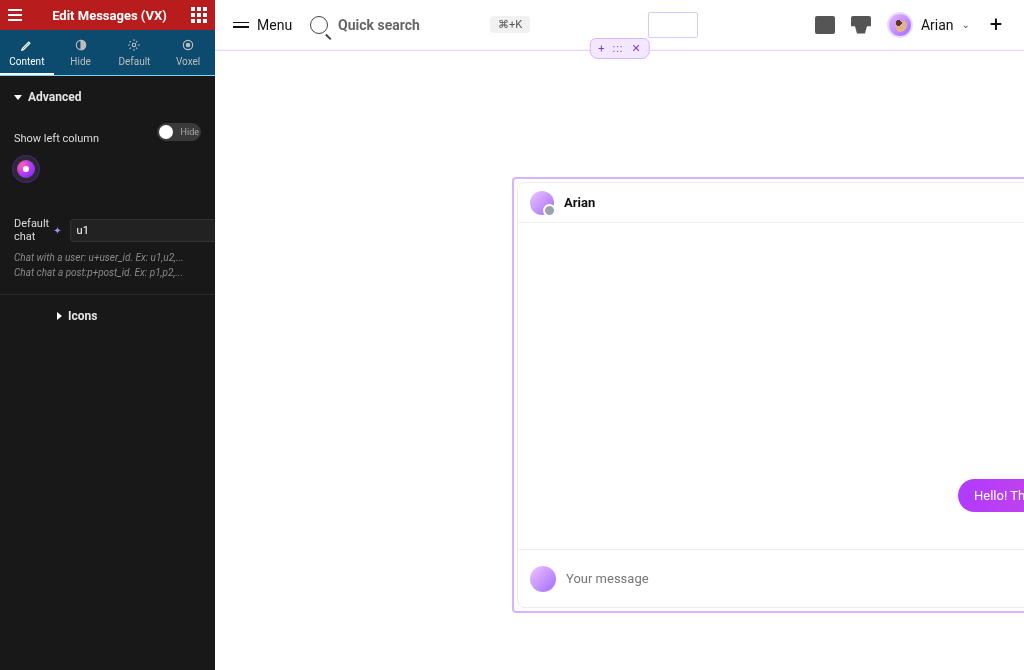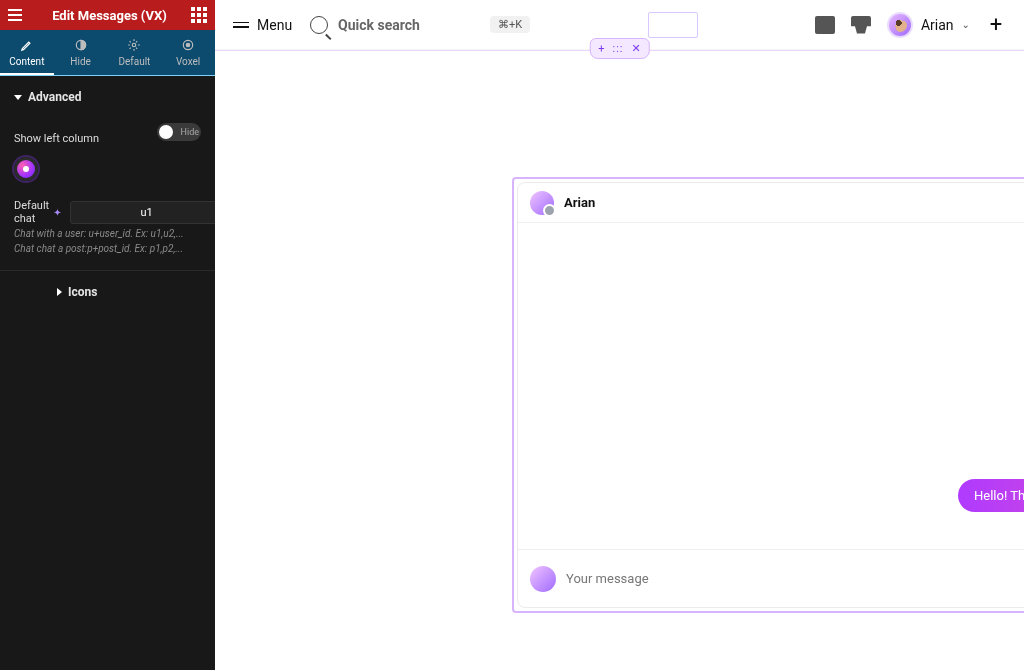--- a/index.html
+++ b/index.html
@@ -26,26 +26,26 @@
   .row { display:flex; align-items:center; justify-content:space-between; margin-bottom:12px;}
   .row label { font-size:11px; color:#ddd;margin-top:14px; }
 
   .toggle { width:44px; height:18px; background:#3a3a3a; border-radius:10px; position:relative; display:flex; align-items:center; cursor:pointer;}
   .toggle .knob { width:14px; height:14px; background:#fff; border-radius:50%; position:absolute; left:2px;}
   .toggle .lbl { position:absolute; right:2px; font-size:9px; color:#aaa;}
 
   .color-circle { width:24px; height:24px; border-radius:50%; background: radial-gradient(circle at 30% 30%, #ff5fb0, #a033ff 60%, #7a2cff); border:3px solid #2b2b2b; box-shadow:0 0 0 2px #8b3dff55; cursor:pointer; display:flex;align-items:center;justify-content:center;}
   .color-circle::after{content:"";width:6px;height:6px;border-radius:50%;background:#fff;}
 
-  .field-row { display:flex; align-items:center; gap:8px; margin-top:18px;}
+  .field-row { display:flex; align-items:center; gap:8px; margin-top:36px;}
   .field-row label { font-size:11px; color:#ddd; display:flex; align-items:center; gap:4px;}
   .sparkle { color:#a78bfa; font-size:10px;}
-  .field-row input { flex:0 0 96px; background:#222; border:1px solid #333; color:#fff; font-size:11px; padding:4px 6px; border-radius:3px; outline:none;text-align:center;}
-
-  .help { margin-top:2px; font-size:10px; font-style:italic; color:#8a8a8a; line-height:1.45; }
+  .field-row input { flex:0 0 96px; background:#222; border:1px solid #333; color:#fff; font-size:11px; padding:4px 6px; border-radius:3px; outline:none;}
+
+  .help { margin-top:8px; font-size:10px; font-style:italic; color:#8a8a8a; line-height:1.45; }
 
   .sb-divider { height:1px; background:#2a2a2a; margin: 14px -14px 14px;}
 
   .sb-section-hdr2 { display:flex; align-items:center; gap:6px; font-weight:700; font-size:12px; cursor:pointer;padding-left:43px;}
   .sb-section-hdr2 .caret { display:inline-block; width:0;height:0; border-top:4px solid transparent;border-bottom:4px solid transparent;border-left:5px solid #fff;}
 
   
   .collapse-handle { position:absolute; left:215px; top: calc(50% - 34px); width:10px; height:28px; background:#000; display:flex; align-items:center; justify-content:center; cursor:pointer; border-radius:0 2px 2px 0;}
   .collapse-handle span { color:#bbb; font-size:10px;}
 

